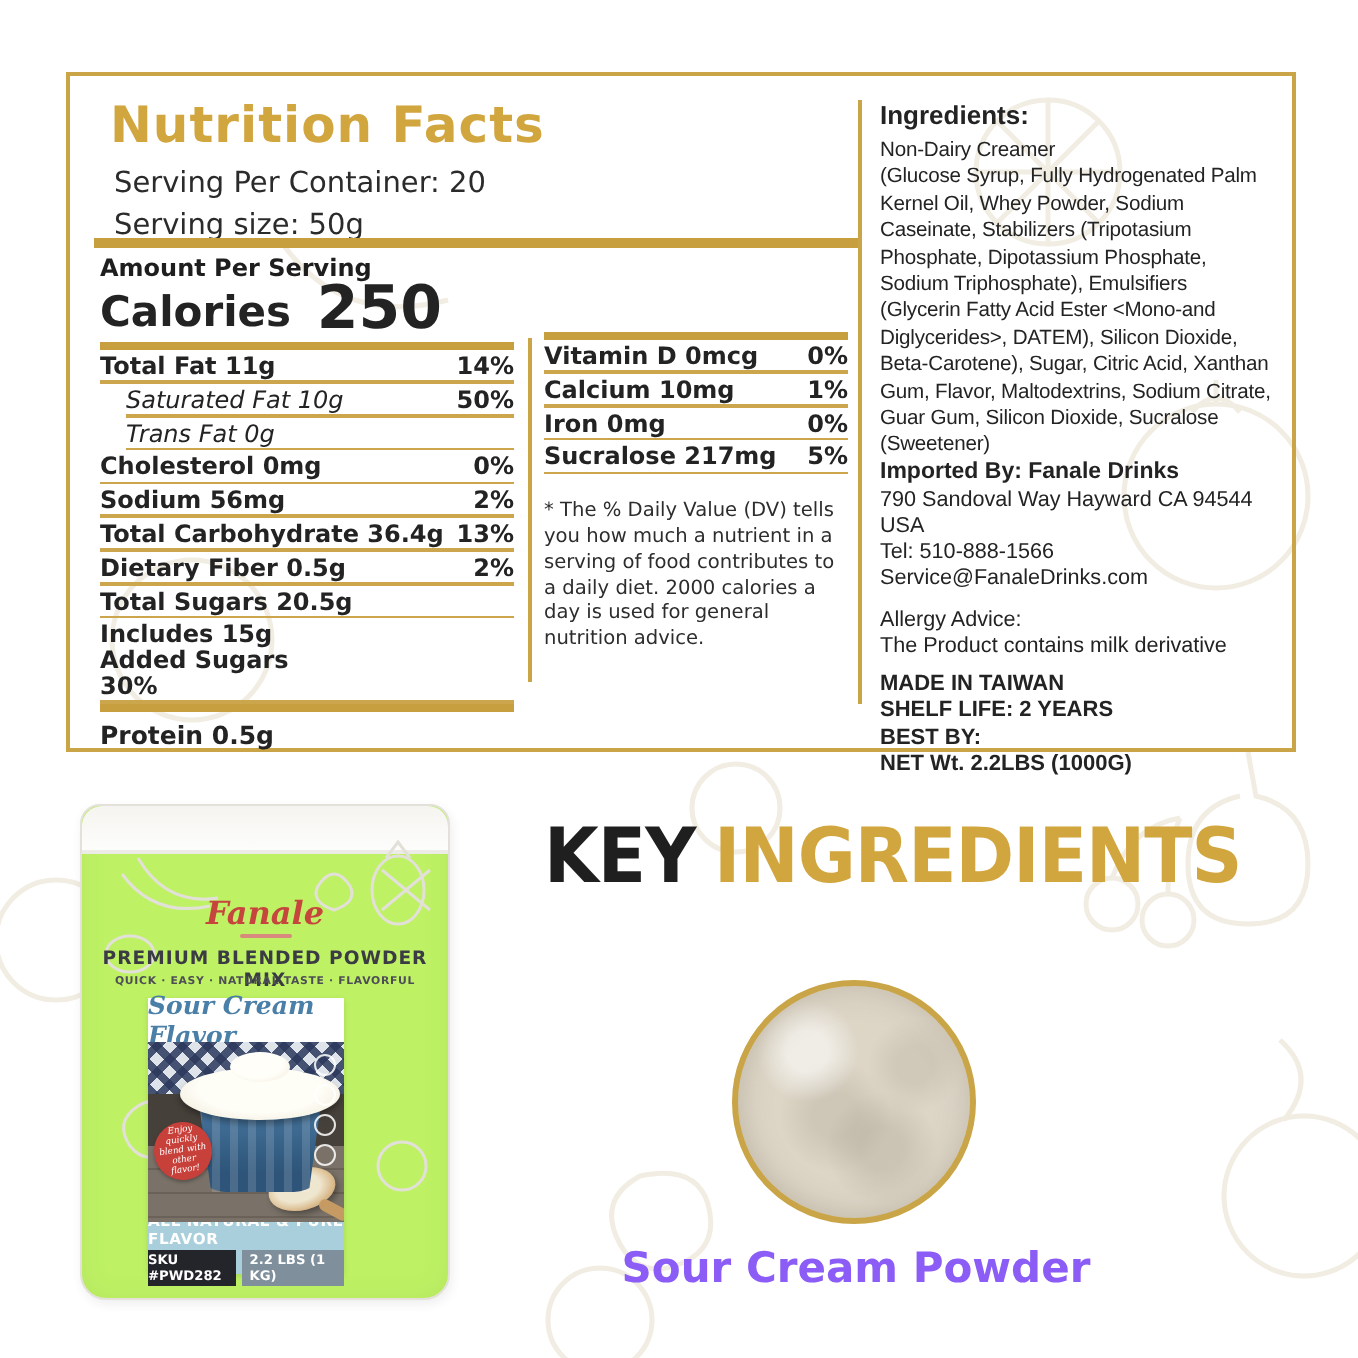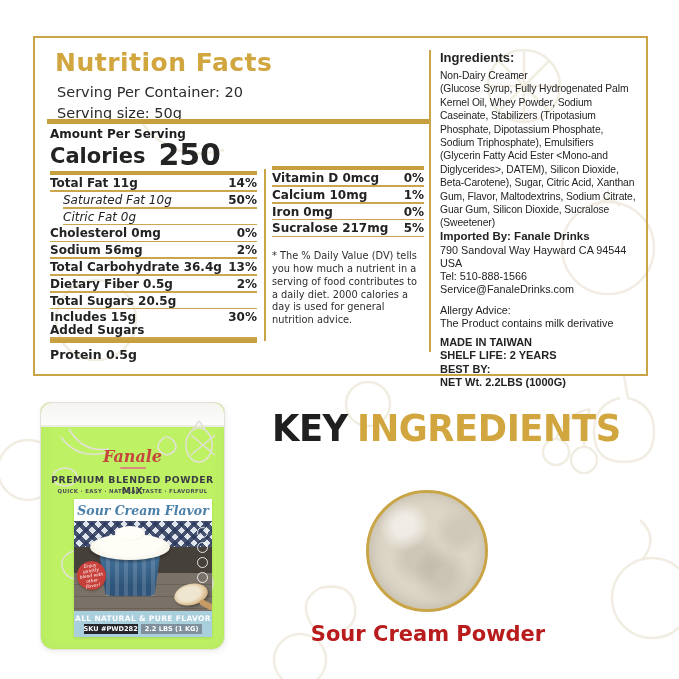--- a/index.html
+++ b/index.html
@@ -46,21 +46,21 @@
   .bag-seal{position:absolute;left:0;top:0;right:0;height:22px;border-radius:10px 10px 0 0;
             background:linear-gradient(#f5f4f0,#fdfdfc);border-bottom:2px solid #edebe5;}
   .bag-doodles{position:absolute;left:0;top:0;}
   .brand{position:absolute;left:0;right:0;top:44px;text-align:center;color:#C6463E;
          font-family:"DejaVu Serif",serif;font-style:italic;font-weight:bold;font-size:16px;}
   .brand-rule{position:absolute;left:50%;top:64px;width:26px;height:2px;margin-left:-13px;background:#d98a7e;border-radius:1px;}
   .prodline{position:absolute;left:0;right:0;top:71px;text-align:center;font-size:9.3px;
             font-weight:bold;letter-spacing:0.5px;color:#3b3b44;}
   .bag-tag{position:absolute;left:0;right:0;top:85px;text-align:center;font-size:5.4px;
            font-weight:bold;letter-spacing:0.35px;color:#4e4e56;}
-  .label-block{position:absolute;left:33px;top:96px;width:138px;box-shadow:0 1px 3px rgba(0,0,0,0.12);}
+  .label-block{position:absolute;left:33px;top:96px;width:98px;box-shadow:0 1px 3px rgba(0,0,0,0.12);}
   .flavor-band{height:22px;background:#ffffff;display:flex;align-items:center;justify-content:center;}
   .flavor-text{color:#4A7FA8;font-family:"DejaVu Serif",serif;font-style:italic;font-weight:bold;font-size:12.5px;}
   .photo{position:relative;height:90px;background:#46403a;overflow:hidden;}
   .gingham{position:absolute;left:0;top:0;right:0;height:26px;background-color:#dfe4ea;
      background-image:repeating-linear-gradient(45deg,rgba(43,56,92,0.85) 0 4px,transparent 4px 9px),
                       repeating-linear-gradient(-45deg,rgba(43,56,92,0.85) 0 4px,transparent 4px 9px);}
   .wood{position:absolute;left:0;bottom:0;right:0;height:38px;
         background:repeating-linear-gradient(180deg,#7a7268 0 11px,#6a6258 11px 12px);}
   .ramekin{position:absolute;left:23px;top:27px;width:66px;height:48px;
            background:linear-gradient(180deg,#4a7aa3,#2e5479 80%),#35618c;border-radius:5px 5px 16px 16px;
@@ -98,21 +98,21 @@
   .powder-circle{position:absolute;left:366px;top:490px;width:122px;height:122px;border-radius:50%;
       z-index:1;border:3px solid #C9A547;box-sizing:border-box;
       background:
         radial-gradient(circle at 30% 28%, rgba(255,255,255,0.55) 0 9%, transparent 22%),
         radial-gradient(circle at 62% 70%, rgba(140,130,110,0.22) 0 10%, transparent 26%),
         radial-gradient(circle at 76% 34%, rgba(150,140,120,0.18) 0 8%, transparent 20%),
         radial-gradient(circle at 42% 56%, rgba(120,110,95,0.15) 0 12%, transparent 30%),
         radial-gradient(circle at 55% 45%, #ddd6c7 0 60%, #d2cab9 100%);
       box-shadow:inset 0 0 16px rgba(110,100,80,0.25);}
   .powder-label{position:absolute;left:308px;top:622px;width:240px;z-index:1;text-align:center;
-      font-size:21px;font-weight:bold;color:#b91c1c;}
+      font-size:21px;font-weight:bold;color:#8b5cf6;}
 </style>
 </head>
 <body>
 
 <div class="canvas">
 
   <svg class="doodles" width="679" height="679" viewBox="0 0 679 679">
     <g fill="none" stroke="#f1ede3" stroke-width="2.5">
       <circle cx="608" cy="248" r="46"></circle>
       <path d="M596 206 q12 -14 24 0 M608 202 v-12"></path>
@@ -150,21 +150,21 @@
 
       <div class="row">
         <span class="lab">Total Fat 11g</span>
         <span class="val">14%</span>
       </div>
       <div class="row indent">
         <span class="lab">Saturated Fat 10g</span>
         <span class="val">50%</span>
       </div>
       <div class="row indent">
-        <span class="lab">Citric Fat 0g</span>
+        <span class="lab">Trans Fat 0g</span>
         <span class="val"></span>
       </div>
       <div class="row">
         <span class="lab">Cholesterol 0mg</span>
         <span class="val">0%</span>
       </div>
       <div class="row">
         <span class="lab">Sodium 56mg</span>
         <span class="val">2%</span>
       </div>
@@ -173,21 +173,21 @@
         <span class="val">13%</span>
       </div>
       <div class="row">
         <span class="lab">Dietary Fiber 0.5g</span>
         <span class="val">2%</span>
       </div>
       <div class="row">
         <span class="lab">Total Sugars 20.5g</span>
         <span class="val"></span>
       </div>
-      <div class="row" style="border-bottom:none;">
+      <div class="row" style="border-bottom:none;flex-direction:column;">
         <span class="lab">Includes 15g
 Added Sugars</span>
         <span class="val">30%</span>
       </div>
       <div class="thickbar" style="margin-top:0;"></div>
       <div class="protein">Protein 0.5g</div>
     </div>
 
     <div class="divider-mid"></div>
 

